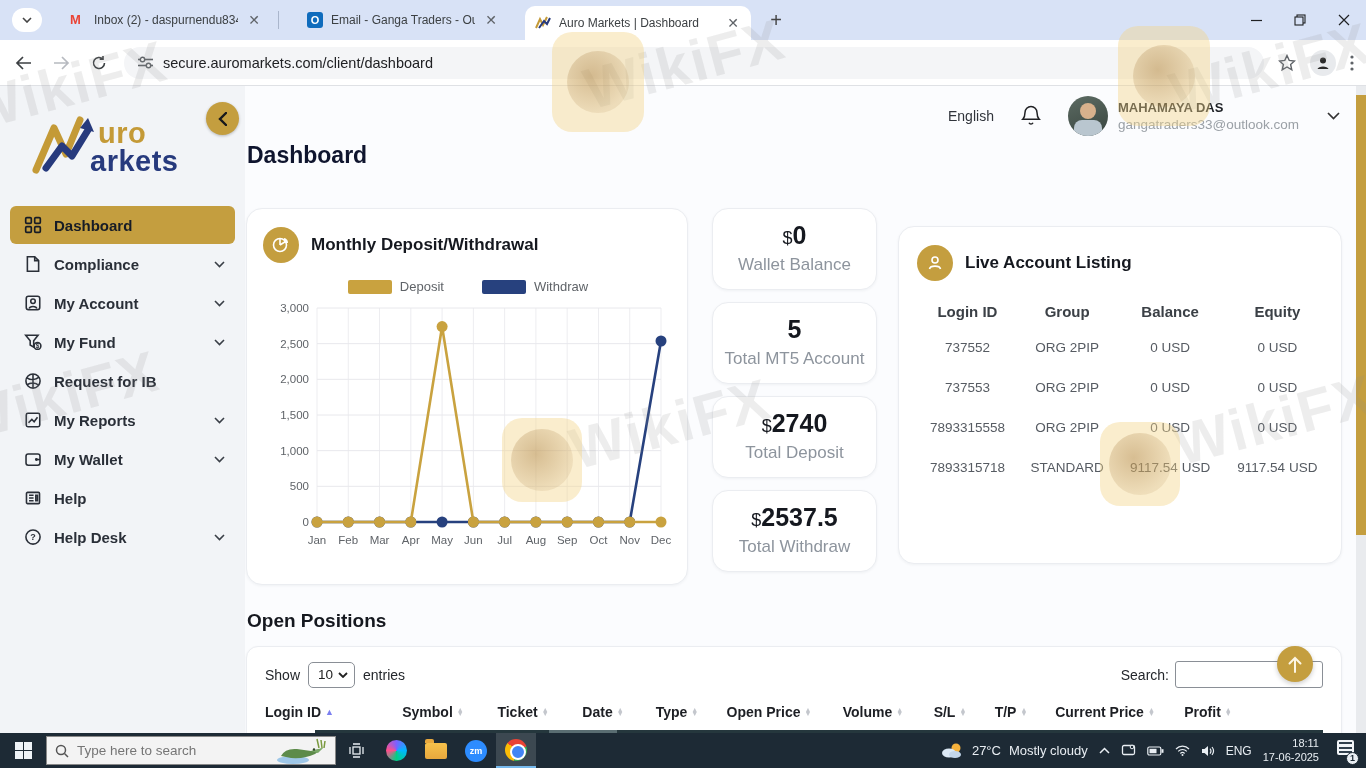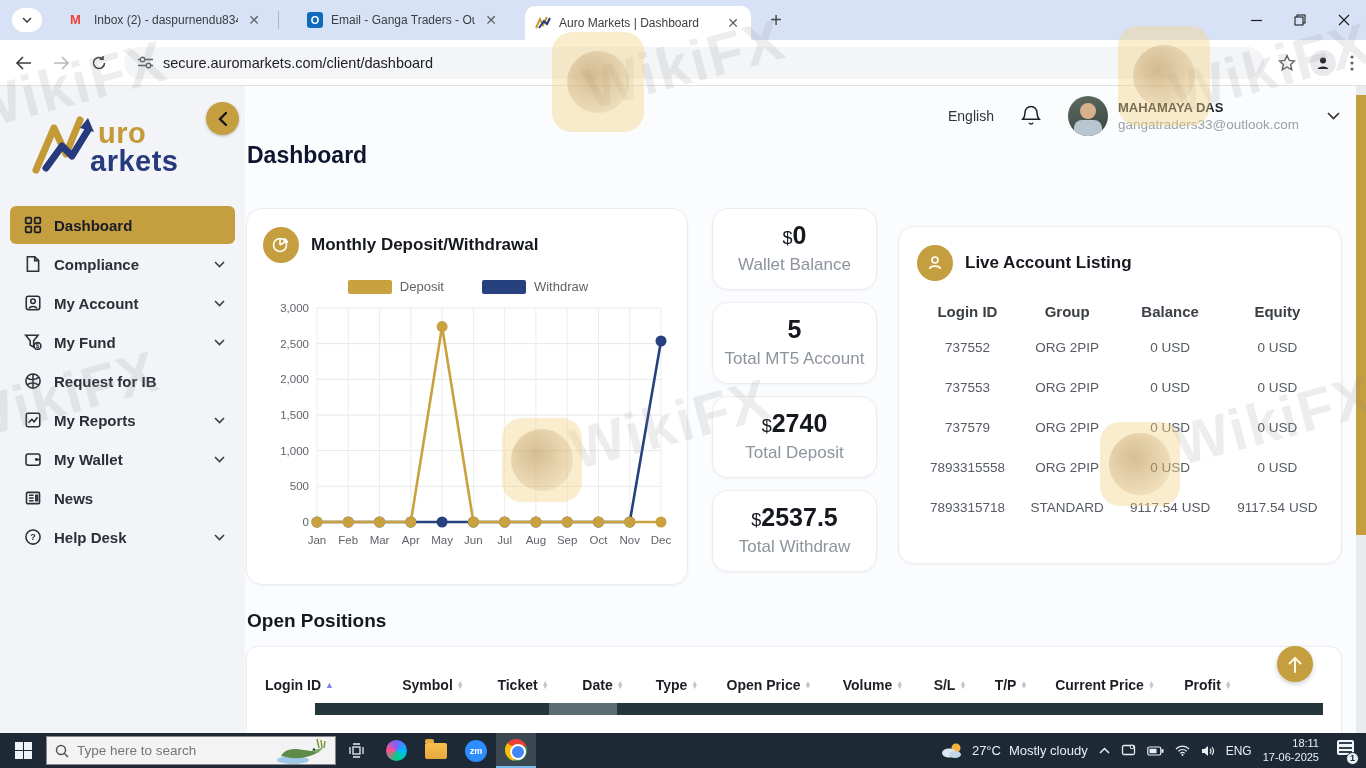--- a/index.html
+++ b/index.html
@@ -324,21 +324,21 @@
             <polyline points="1,1 5.5,5.5 10,1" fill="none" stroke="currentColor" stroke-width="1.6"></polyline>
           </svg>
       </div>
       <div class="menu-item">
         <svg class="mi-icon" viewBox="0 0 16 16">
             <g fill="none" stroke="currentColor" stroke-width="1.4">
               <rect x="2.2" y="3" width="11.6" height="10" rx="1"></rect>
               <path d="M4.5 5.5h4M4.5 8h4M4.5 10.5h4M10.5 5.5h1.5v5h-1.5z"></path>
             </g>
           </svg>
-        <span class="mi-label">News</span>
+        <span class="mi-label">Help</span>
       </div>
       <div class="menu-item">
         <svg class="mi-icon" viewBox="0 0 16 16">
             <circle cx="8" cy="8" r="6.3" fill="none" stroke="currentColor" stroke-width="1.4"></circle>
             <text x="8" y="11" font-size="8" text-anchor="middle" fill="currentColor" font-weight="bold">?</text>
           </svg>
         <span class="mi-label">Help Desk</span>
         <svg class="chev" width="11" height="7" viewBox="0 0 11 7">
             <polyline points="1,1 5.5,5.5 10,1" fill="none" stroke="currentColor" stroke-width="1.6"></polyline>
           </svg>
@@ -510,43 +510,53 @@
               <td>0 USD</td>
               <td>0 USD</td>
           </tr>
           <tr>
             <td>737553</td>
               <td>ORG 2PIP</td>
               <td>0 USD</td>
               <td>0 USD</td>
           </tr>
           <tr>
-            <td>737579</td>
-              <td>ORG 2PIP</td>
-              <td>0 USD</td>
-              <td>0 USD</td>
-          </tr>
-          <tr>
             <td>7893315558</td>
               <td>ORG 2PIP</td>
               <td>0 USD</td>
               <td>0 USD</td>
           </tr>
           <tr>
             <td>7893315718</td>
               <td>STANDARD</td>
               <td>9117.54 USD</td>
               <td>9117.54 USD</td>
           </tr>
         </tbody>
       </table>
     </div>
 
     <div class="op-title">Open Positions</div>
     <div class="card op-card">
+      <div class="op-controls">
+        <div class="show-group">
+          <span>Show</span>
+          <div class="fake-select">
+            <span>10</span>
+            <svg width="10" height="6" viewBox="0 0 10 6">
+                <polyline points="1,1 5,5 9,1" fill="none" stroke="#222" stroke-width="1.8"></polyline>
+              </svg>
+          </div>
+          <span>entries</span>
+        </div>
+        <div class="search-group">
+          <span>Search:</span>
+          <input class="search-input" type="text" value="" style="">
+        </div>
+      </div>
       <div class="op-head" id="op-cols">
           <div class="op-th" style="width: 120px;">
             <span>Login ID</span>
             <span class="sort asc">▲</span>
           </div>
           <div class="op-th" style="width: 96px;">
             <span>Symbol</span>
             <span class="sort">
               <span>▲</span>
               <span>▼</span>

